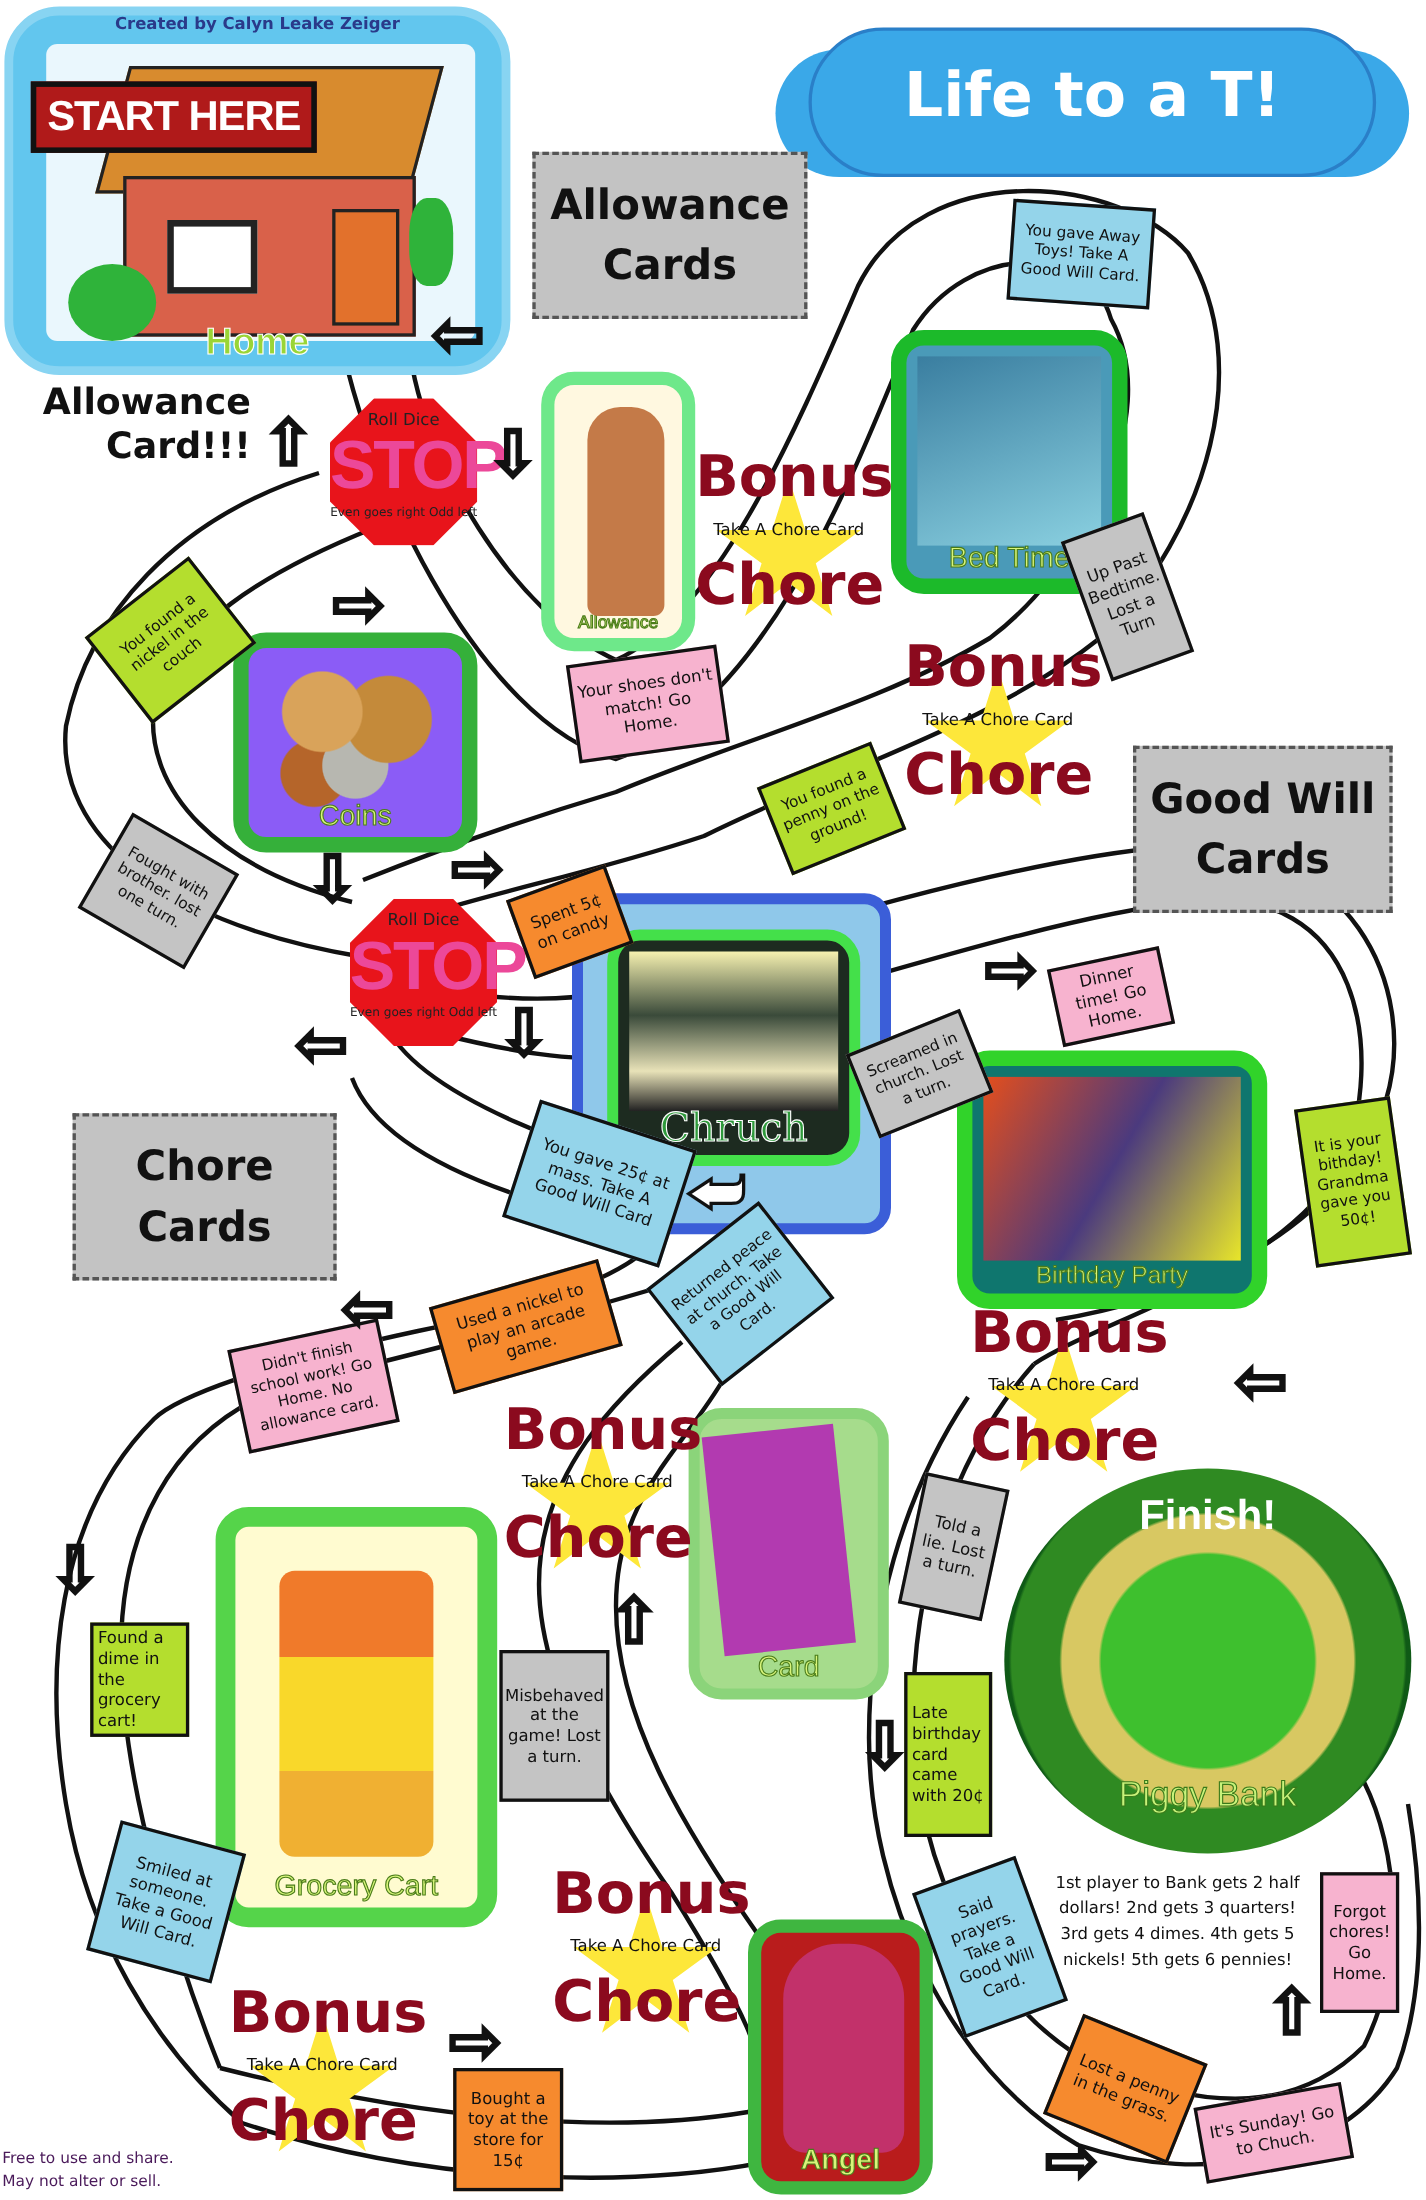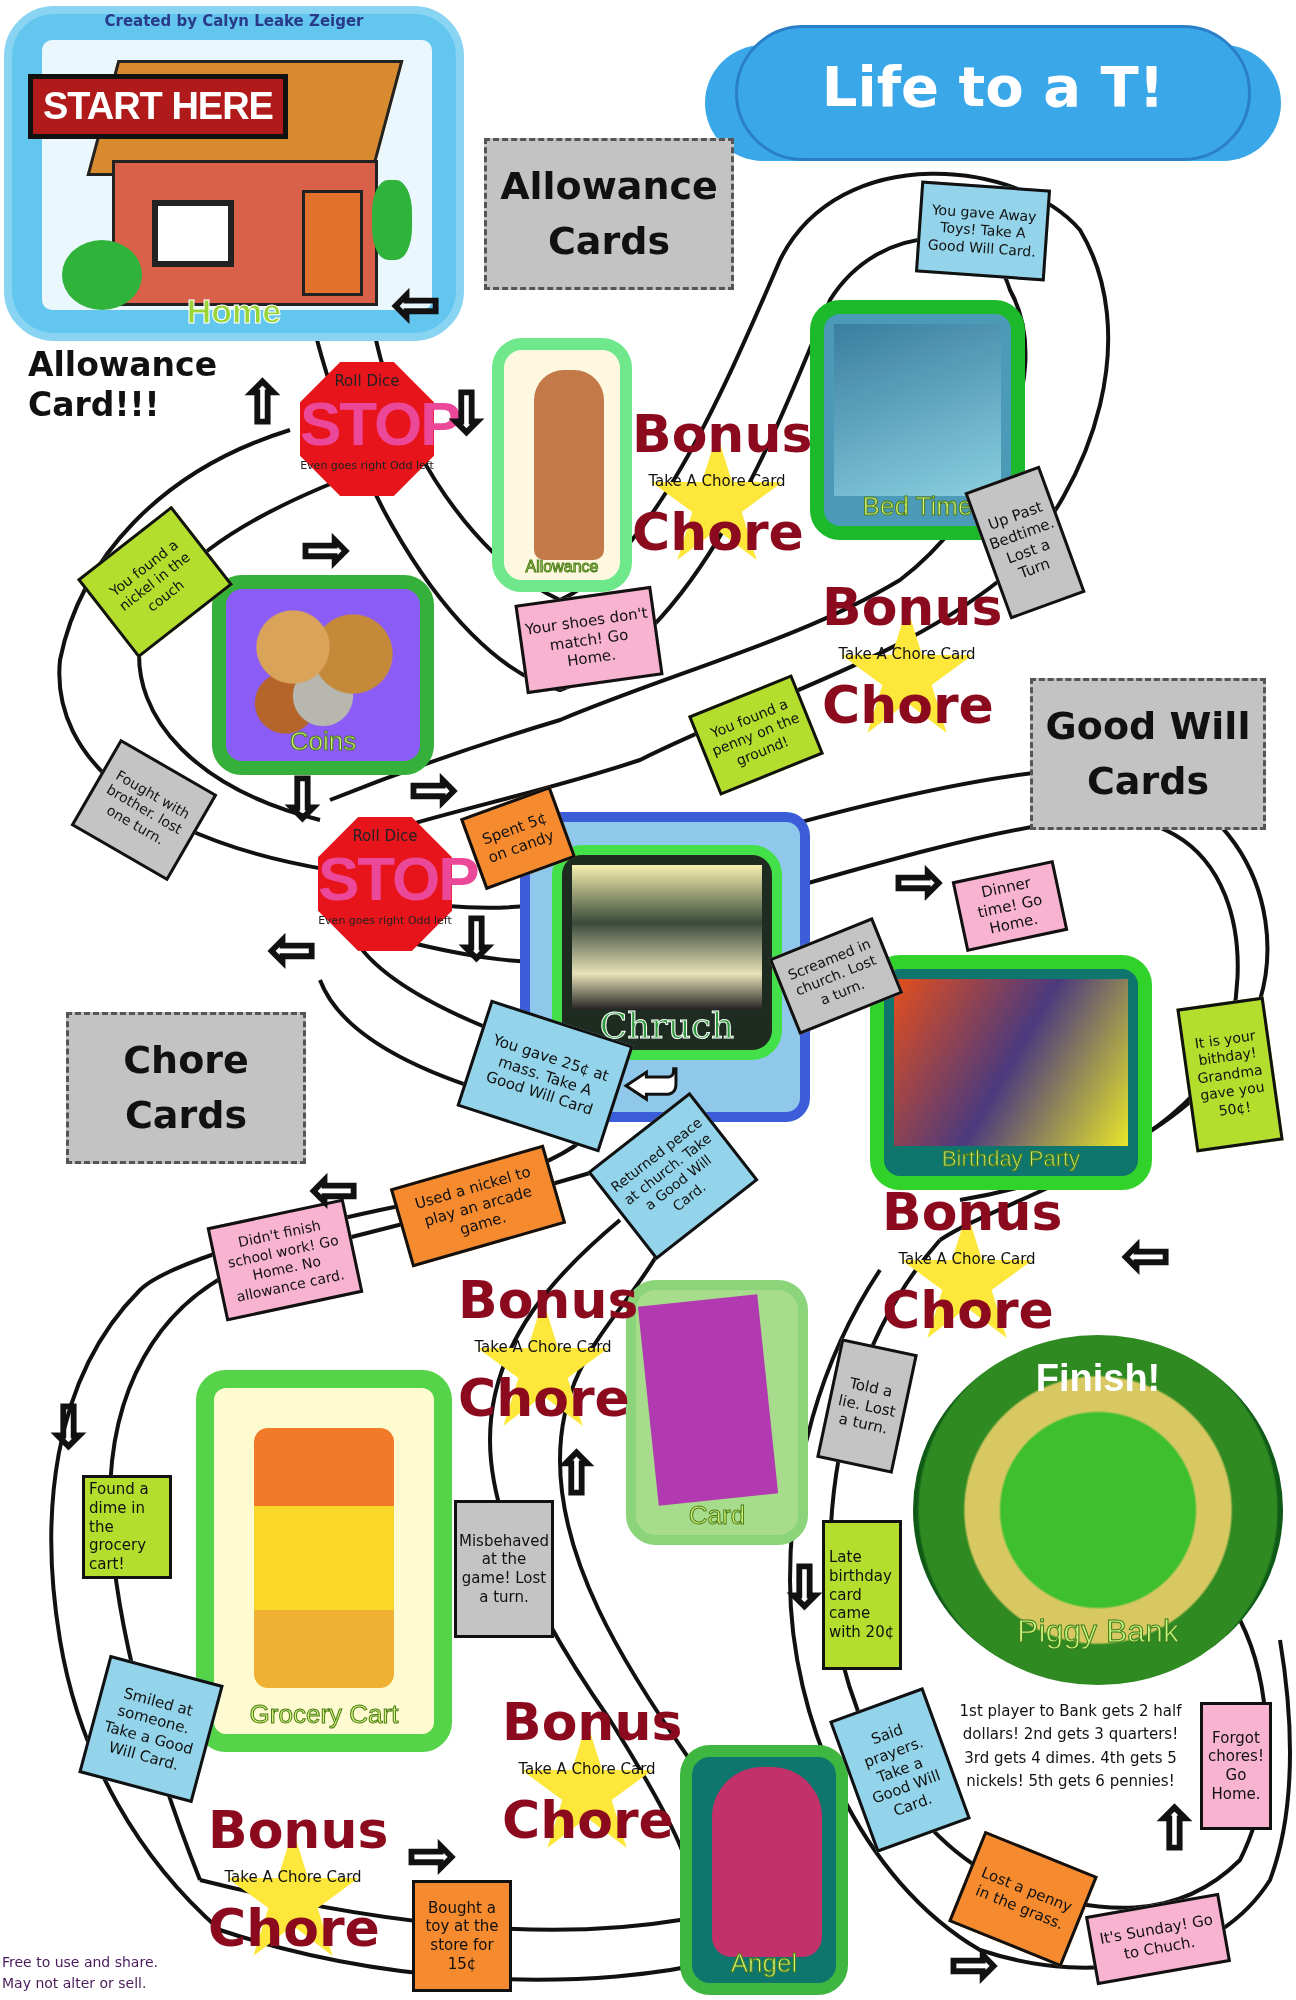--- a/index.html
+++ b/index.html
@@ -64,21 +64,21 @@
     <div class="abs" style="left:330px;top:140px;width:40px;height:80px;background:#2fb33a;border-radius:40%;"></div>
   </div>
   <div class="abs" style="left:16px;top:60px;padding:6px 10px;background:#b01a1a;border:5px solid #111;color:#fff;font-family:'Liberation Sans',sans-serif;font-weight:bold;font-size:38px;letter-spacing:-1px;">START HERE</div>
   <div class="abs lbl" style="left:0;right:0;bottom:2px;text-align:center;font-family:'Liberation Sans',sans-serif;font-weight:bold;font-size:34px;color:#9ad536;-webkit-text-stroke:1px #fff;">Home</div>
 </div>
 
 <div class="abs" style="left:735px;top:25px;width:510px;height:130px;background:#3aa8e8;border-radius:70px;border:3px solid #2a7fc8;box-shadow:-40px 10px 0 -10px #3aa8e8,40px 10px 0 -10px #3aa8e8;">
   <div class="abs" style="left:0;right:0;top:26px;text-align:center;font-family:'DejaVu Sans',sans-serif;font-weight:bold;font-size:56px;color:#fff;">Life to a T!</div>
 </div>
 
-<div class="abs" style="left:28px;top:345px;width:200px;font-size:33px;font-weight:bold;line-height:1.2;text-align:left;color:#111;">Allowance Card!!!</div>
+<div class="abs" style="left:28px;top:345px;width:200px;font-size:33px;font-weight:bold;line-height:1.2;text-align:right;color:#111;">Allowance Card!!!</div>
 
 <div class="deck" style="left:484px;top:138px;width:250px;height:152px;">Allowance Cards</div>
 <div class="deck" style="left:1030px;top:678px;width:236px;height:152px;">Good Will Cards</div>
 <div class="deck" style="left:66px;top:1012px;width:240px;height:152px;">Chore Cards</div>
 
 <div class="pic" style="left:492px;top:338px;width:140px;height:254px;background:#fff8e0;border:12px solid #6ee88a;">
   <div class="abs" style="left:30px;top:20px;width:70px;height:190px;background:#c47a48;border-radius:30px 30px 10px 10px;"></div>
   <span class="lbl" style="font-size:16px;">Allowance</span>
 </div>
 <div class="pic" style="left:810px;top:300px;width:215px;height:240px;background:#4a9ab8;border:14px solid #1cba2a;">
@@ -99,21 +99,21 @@
   <span class="lbl" style="position:relative;font-size:22px;">Birthday Party</span>
 </div>
 <div class="pic" style="left:626px;top:1280px;width:182px;height:265px;background:#a6dc8c;border:10px solid #8bd47a;">
   <div class="abs" style="left:12px;top:10px;width:120px;height:200px;background:#b23ab0;transform:rotate(-6deg);"></div>
   <span class="lbl" style="position:relative;">Card</span>
 </div>
 <div class="pic" style="left:196px;top:1370px;width:256px;height:382px;background:#fffbd0;border:18px solid #55d44a;">
   <div class="abs" style="left:40px;top:40px;width:140px;height:260px;background:linear-gradient(180deg,#f07a2a 0 30%,#f9d82a 30% 70%,#f0b032 70%);border-radius:14px;"></div>
   <span class="lbl" style="position:relative;">Grocery Cart</span>
 </div>
-<div class="pic" style="left:680px;top:1745px;width:168px;height:250px;background:#0f766e;border:12px solid #3fb640;">
+<div class="pic" style="left:680px;top:1745px;width:168px;height:250px;background:#b91c1c;border:12px solid #3fb640;font-weight:bold;">
   <div class="abs" style="left:20px;top:10px;width:110px;height:190px;background:#c2316a;border-radius:50px 50px 20px 20px;"></div>
   <span class="lbl" style="position:relative;">Angel</span>
 </div>
 
 <div class="abs" style="left:913px;top:1335px;width:370px;height:350px;border-radius:50%;background:radial-gradient(circle,#3ec02e 0 38%,#d8c862 39% 52%,#2f8a22 53% 70%,#0f5a16 71%);">
   <div class="abs" style="left:0;right:0;top:22px;text-align:center;font-family:'Liberation Sans',sans-serif;font-weight:bold;font-size:38px;color:#fff;">Finish!</div>
   <div class="abs" style="left:0;right:0;top:278px;text-align:center;font-family:'Liberation Sans',sans-serif;font-size:32px;color:#c8f27a;-webkit-text-stroke:1px #3a7a1a;">Piggy Bank</div>
 </div>
 <div class="abs" style="left:958px;top:1700px;width:225px;font-size:15px;line-height:1.55;text-align:center;color:#111;">1st player to Bank gets 2 half dollars! 2nd gets 3 quarters! 3rd gets 4 dimes. 4th gets 5 nickels! 5th gets 6 pennies!</div>
 

